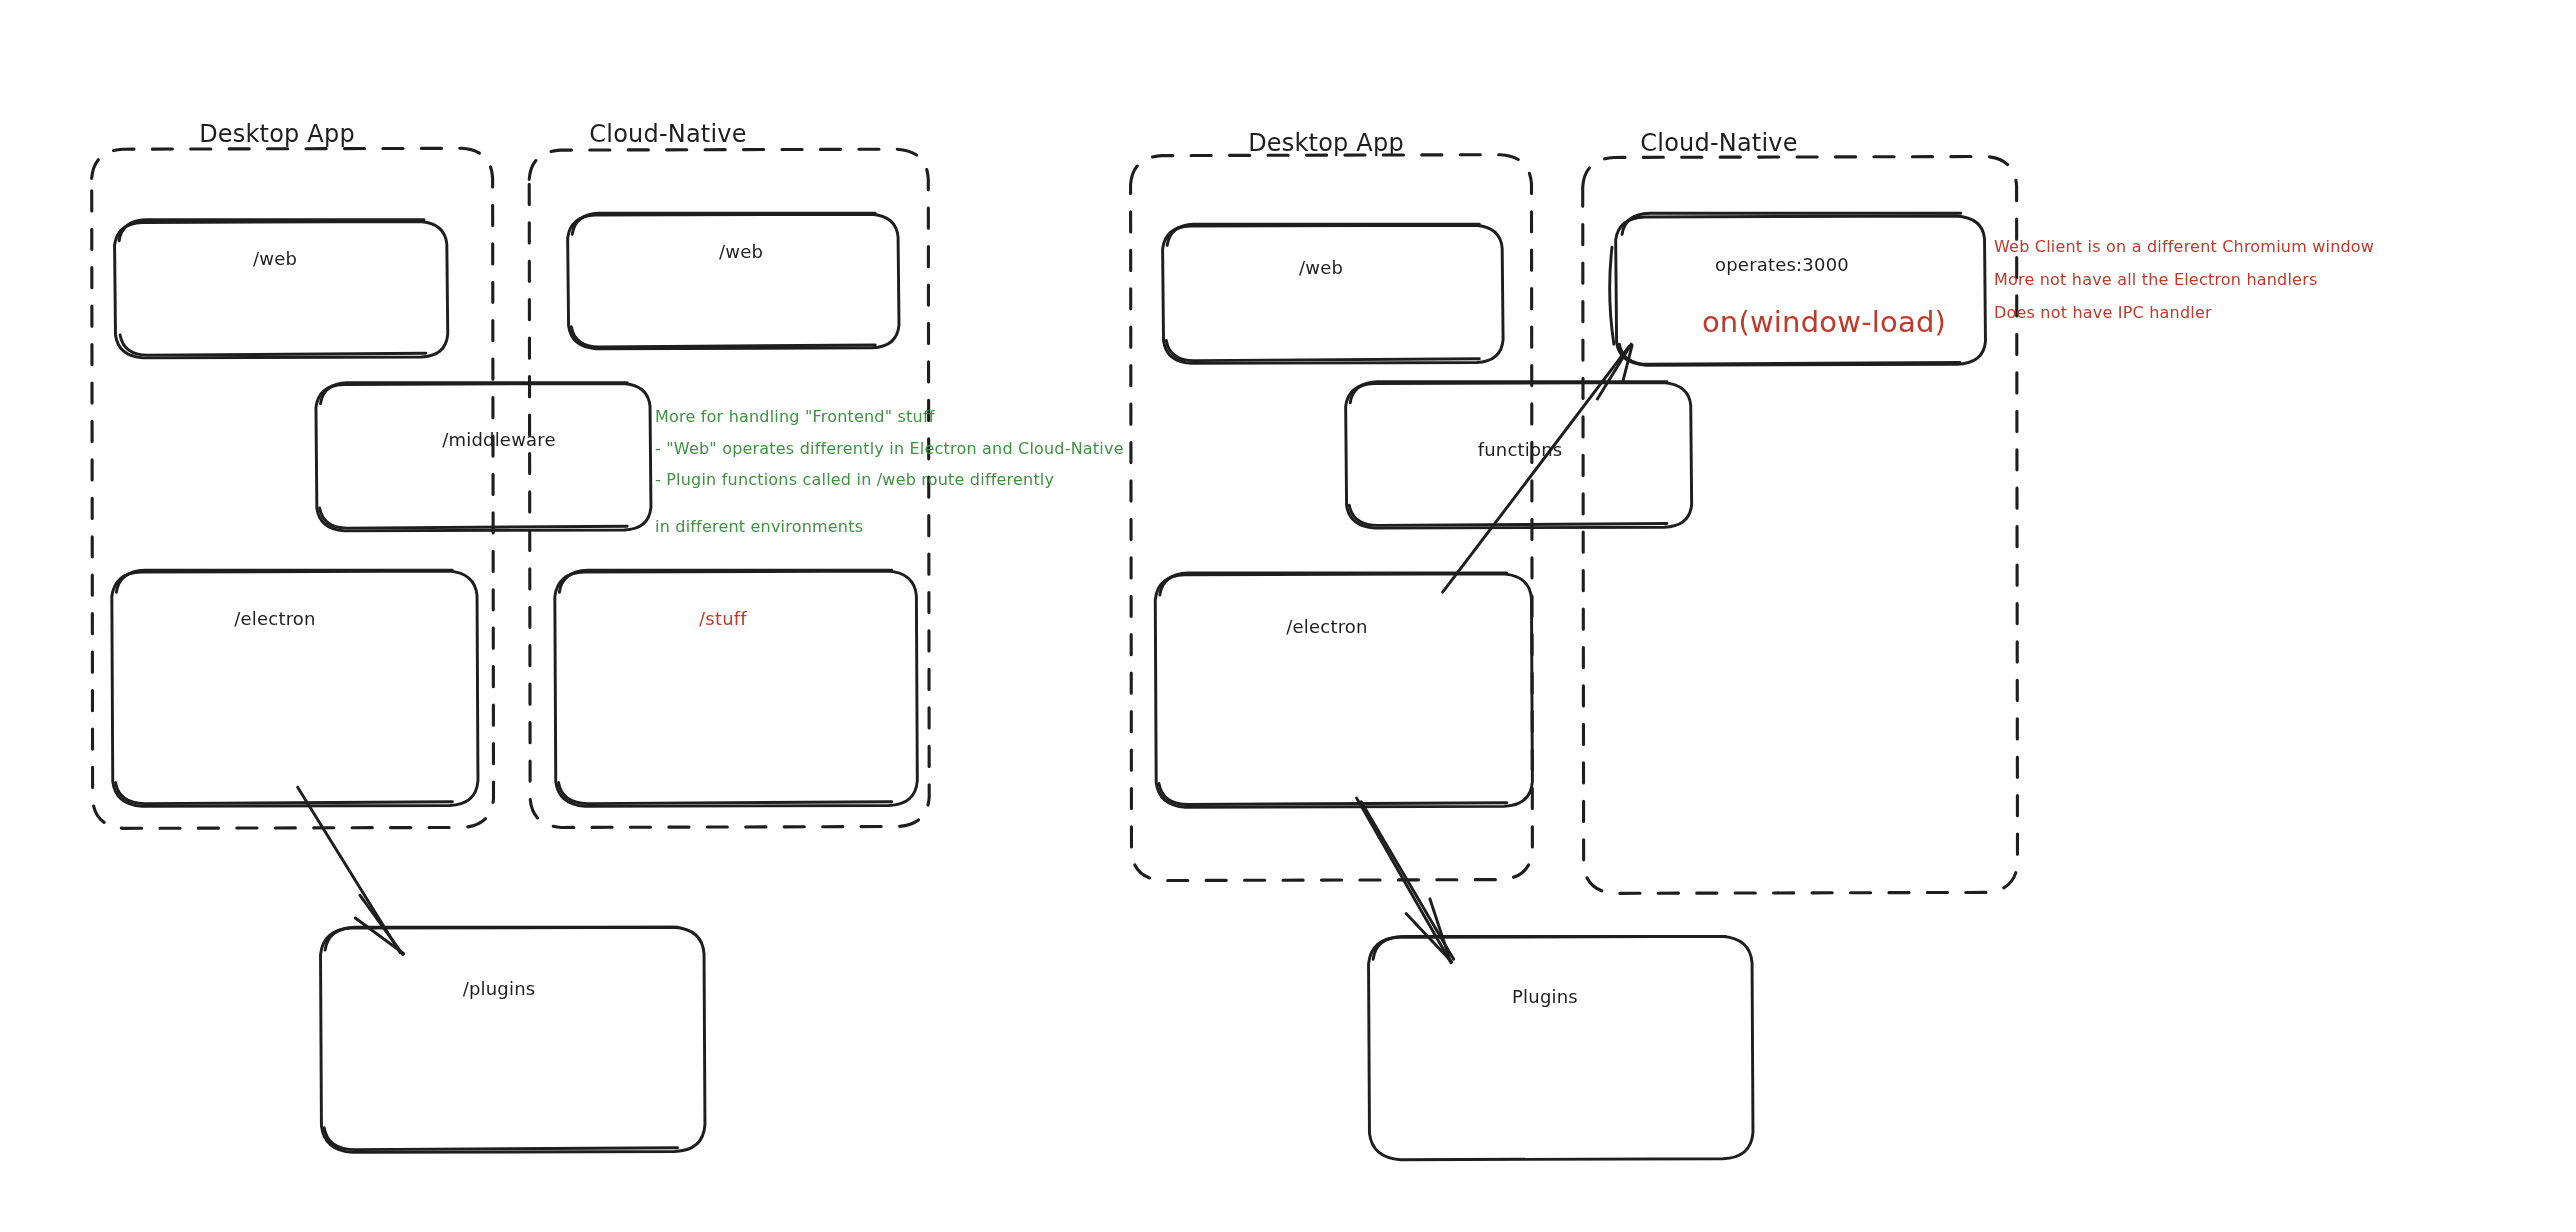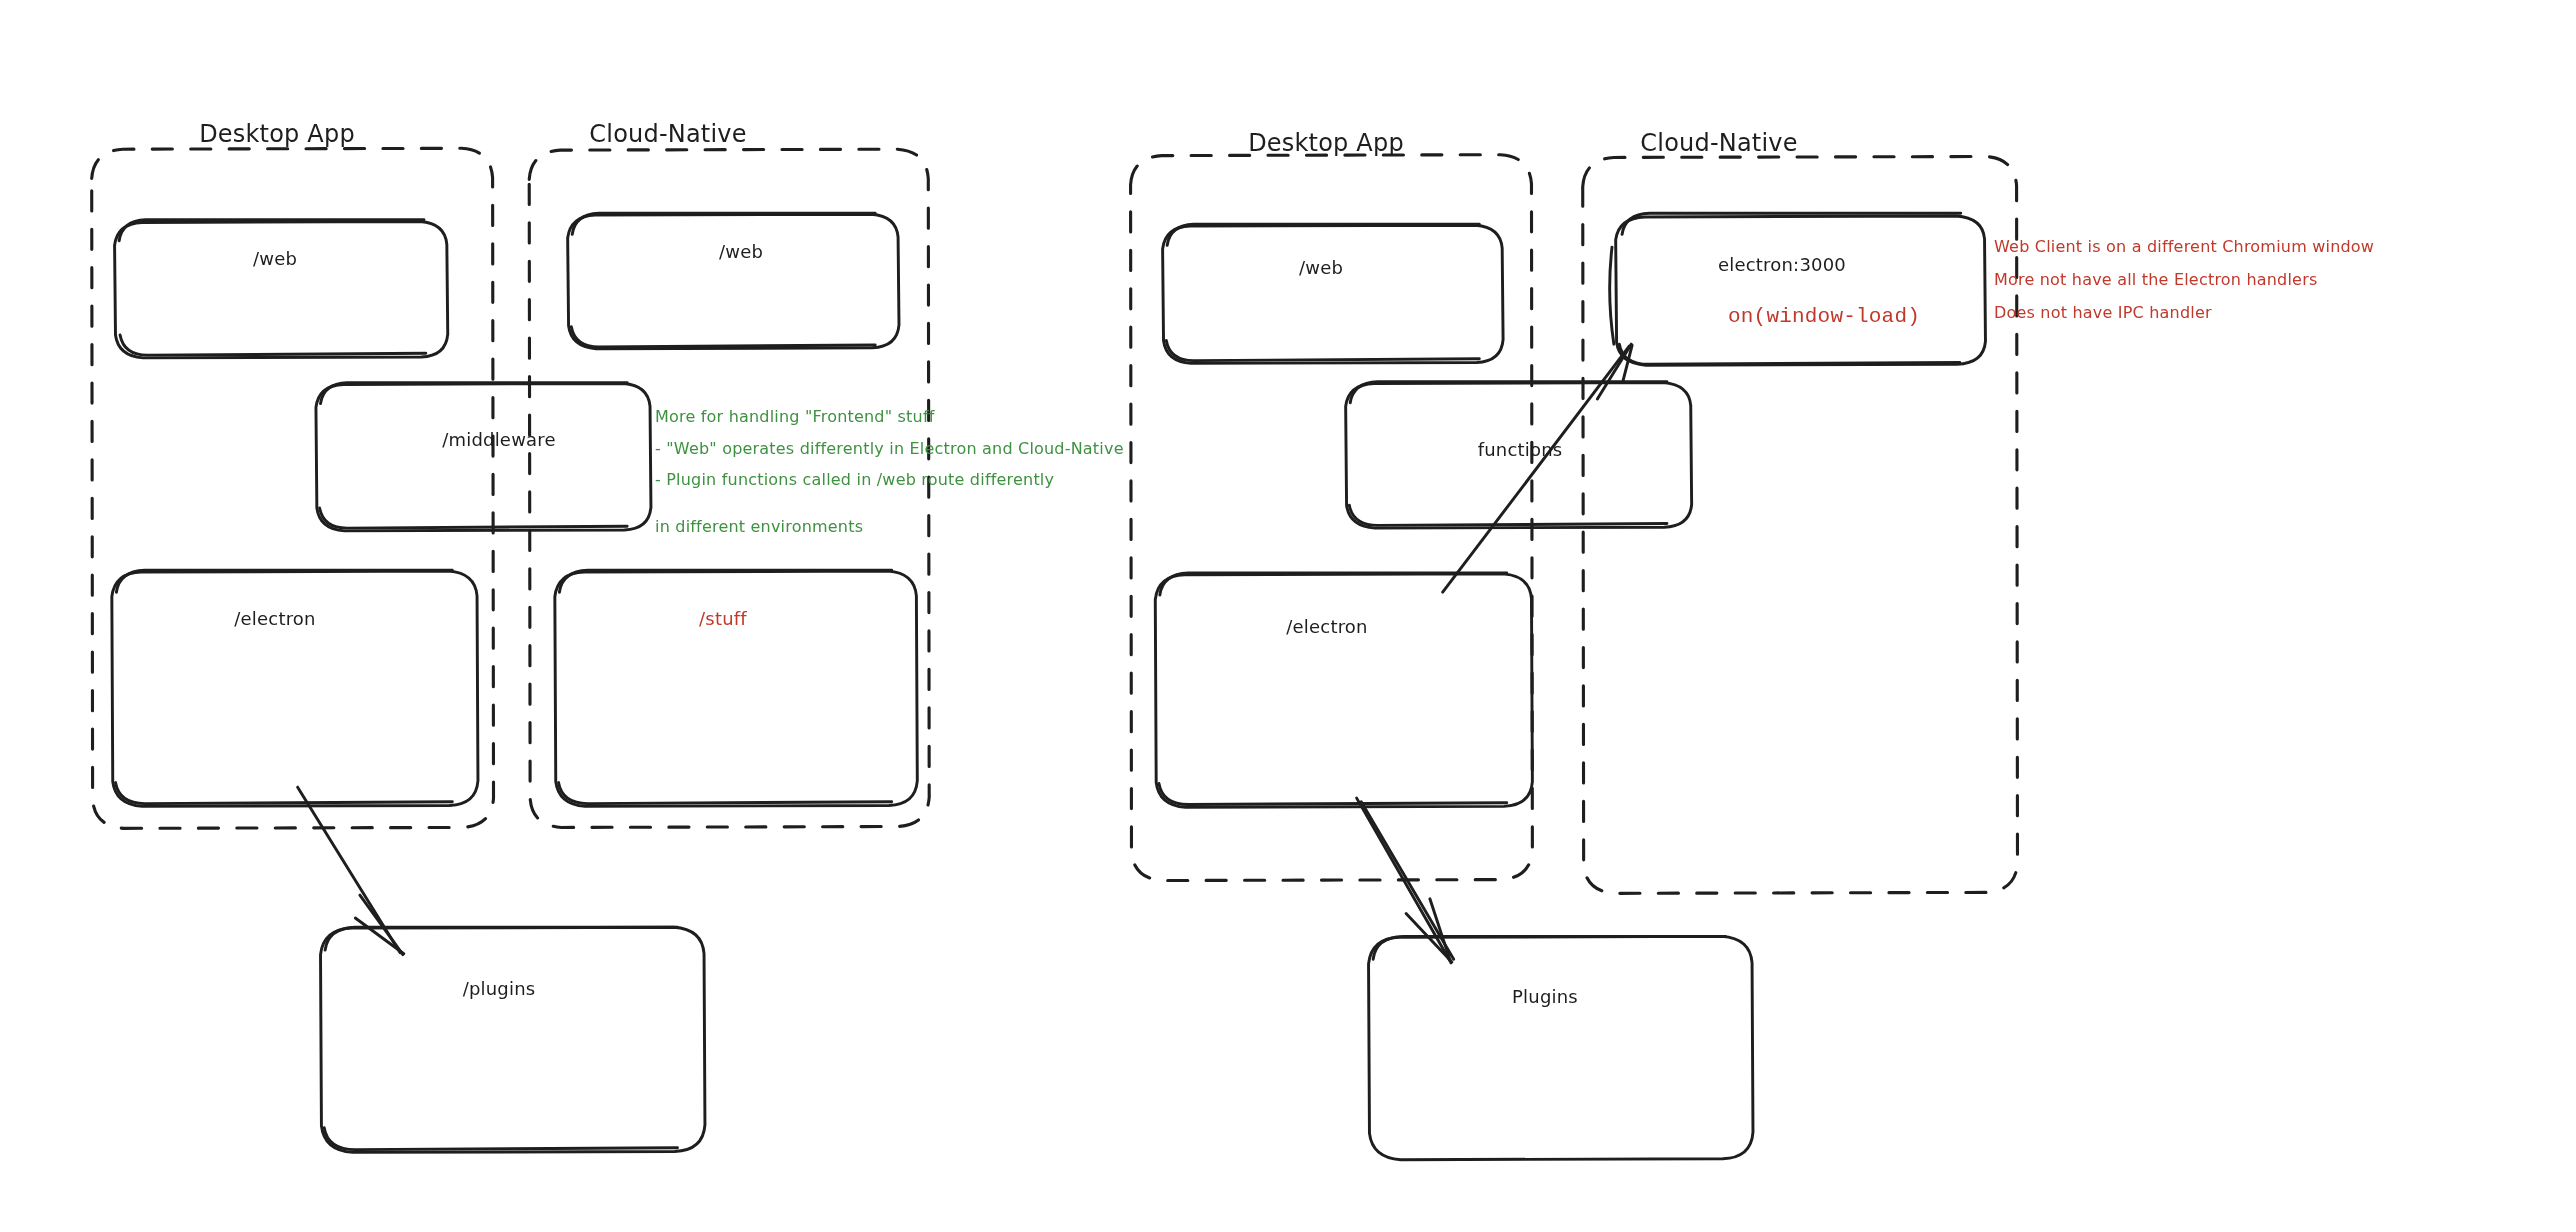--- a/index.html
+++ b/index.html
@@ -13,21 +13,21 @@
   .lbl{
     position:absolute;
     font-family:"DejaVu Sans","Liberation Sans",sans-serif;
     color:#1e1e1e;
     white-space:pre;
     line-height:1.28;
     letter-spacing:0.2px;
   }
   .group-title{font-size:24px;}
   .node-title{font-size:18px;}
-  .node-title.sm{font-size:21px;font-family:Liberation Mono, monospace;}
+  .node-title.sm{font-size:29px;}
   .red{color:#c0392b;}
   .green{color:#3f9142;}
   .note{font-size:16px;line-height:1.42;}
   .ctr{transform:translateX(-50%);}
 </style>
 </head>
 <body>
 
 <div id="canvas">
 
@@ -153,21 +153,21 @@
     <div class="lbl note green" style="left:655px;top:438px;">- "Web" operates differently in Electron and Cloud-Native</div>
     <div class="lbl note green" style="left:655px;top:469px;">- Plugin functions called in /web route differently</div>
     <div class="lbl note green" style="left:655px;top:474px;margin-top:42px;">in different environments</div>
   </div>
 
   <div class="lbl group-title ctr" style="left:1326px;top:128px;">Desktop App</div>
   <div class="lbl group-title ctr" style="left:1719px;top:128px;">Cloud-Native</div>
 
   <div class="lbl node-title ctr" style="left:1321px;top:256px;">/web</div>
 
-  <div class="lbl node-title ctr" style="left:1782px;top:253px;">electron:3000</div>
+  <div class="lbl node-title ctr" style="left:1782px;top:253px;">operates:3000</div>
   <div class="lbl node-title sm ctr red" style="left:1824px;top:304px;">on(window-load)</div>
 
   <div class="lbl node-title ctr" style="left:1520px;top:438px;">functions</div>
 
   <div class="lbl node-title ctr" style="left:1327px;top:615px;">/electron</div>
 
   <div class="lbl node-title ctr" style="left:1545px;top:985px;text-align:right;">Plugins</div>
 
   <div>
     <div class="lbl note red" style="left:1994px;top:236px;">Web Client is on a different Chromium window</div>

